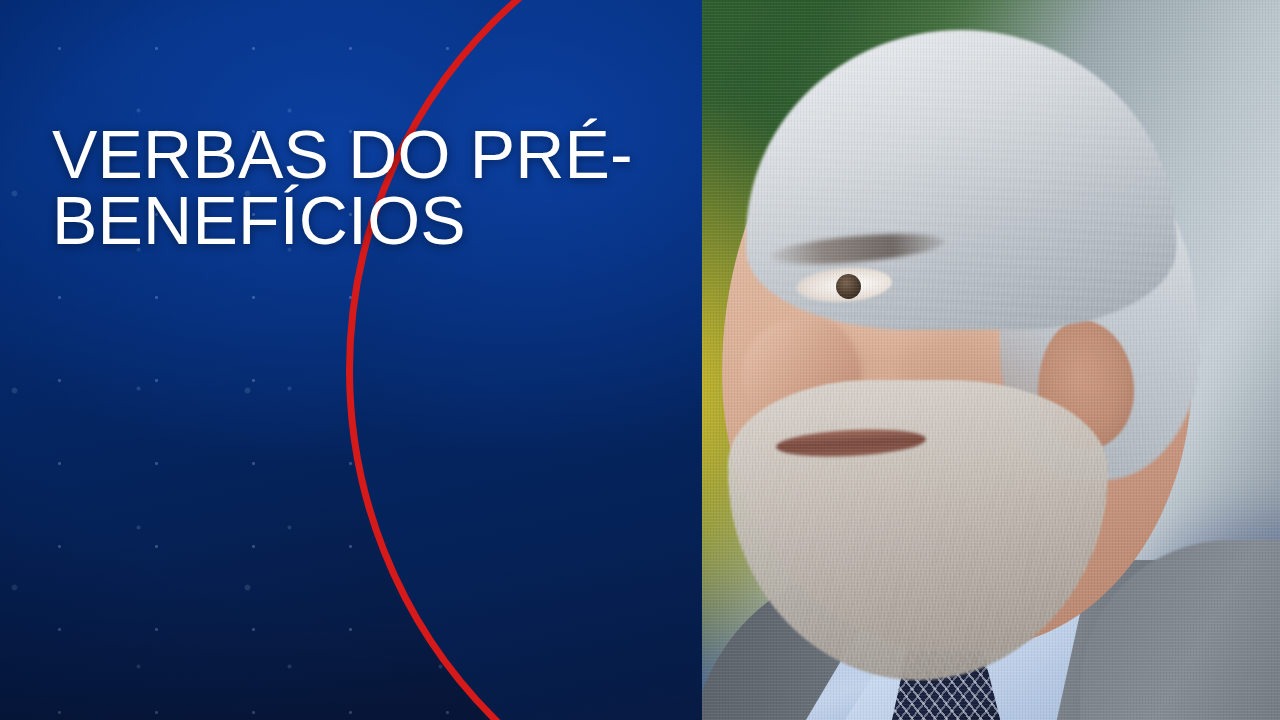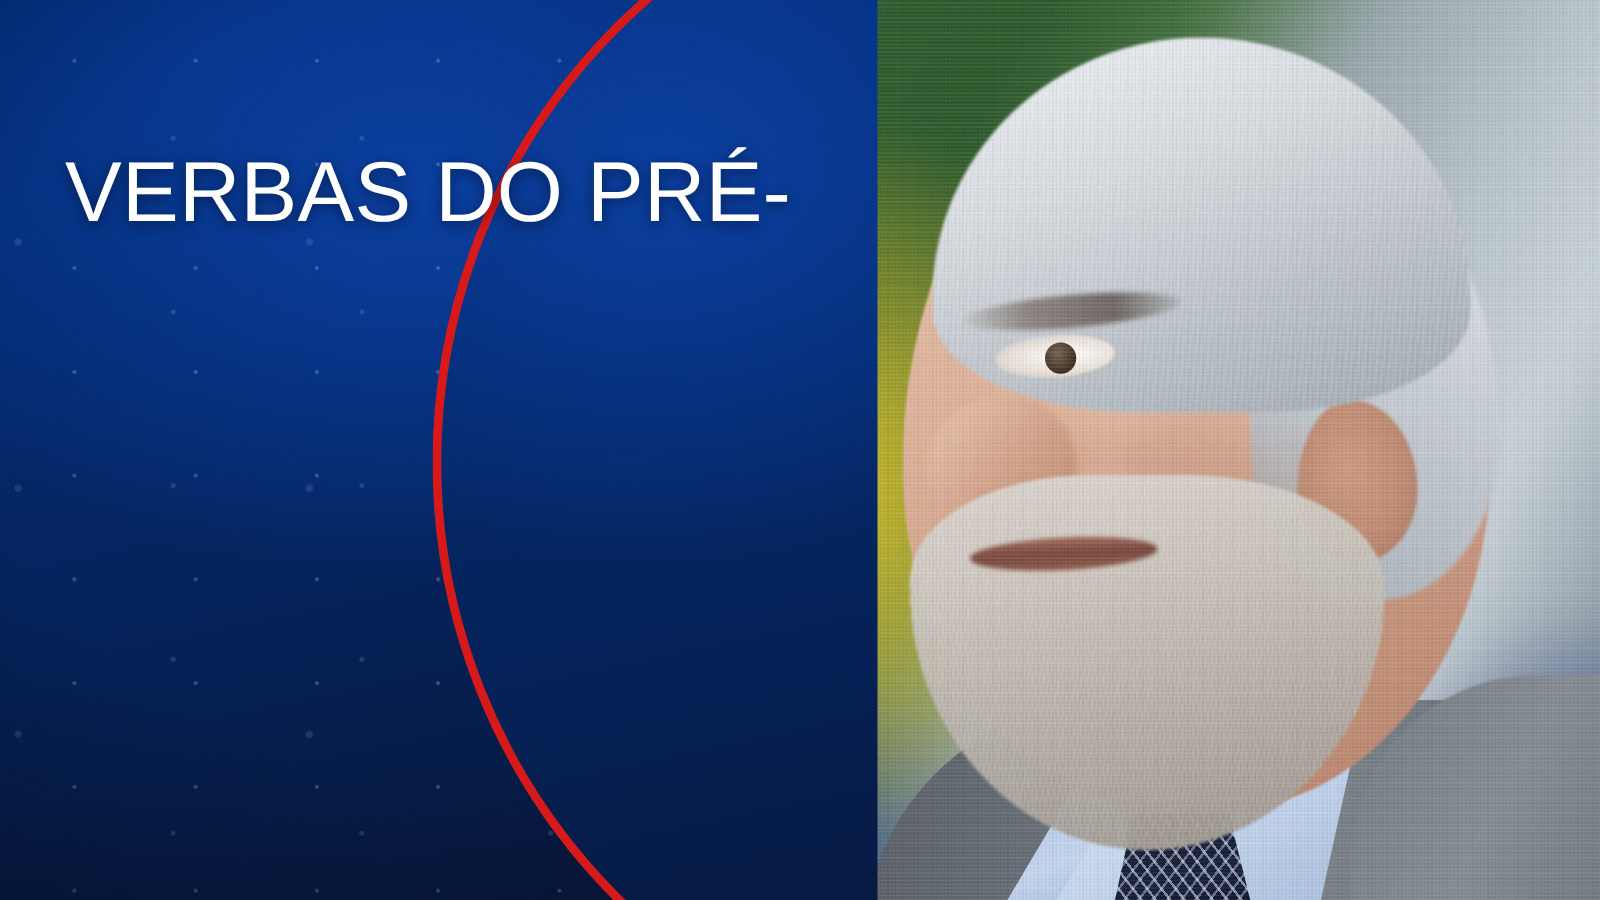--- a/index.html
+++ b/index.html
@@ -240,20 +240,21 @@
       <div class="mouth"></div>
     </div>
     <div class="photo-grain"></div>
   </div>
 
   <div class="curve-blue"></div>
   <div class="curve-red"></div>
 
   <div class="headline">
     <span class="ln">VERBAS DO PRÉ-</span>
+    <span class="ln">BENEFÍCIOS</span>
   </div>
 
   <div class="logo">
 
     
     
     
 
     
     

